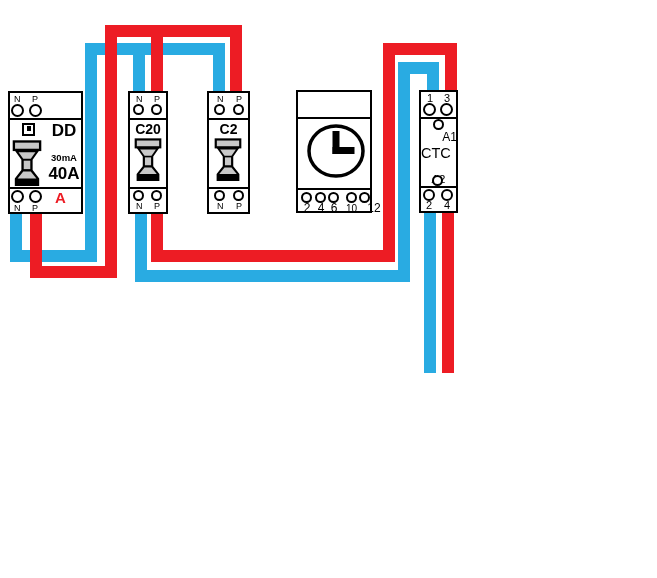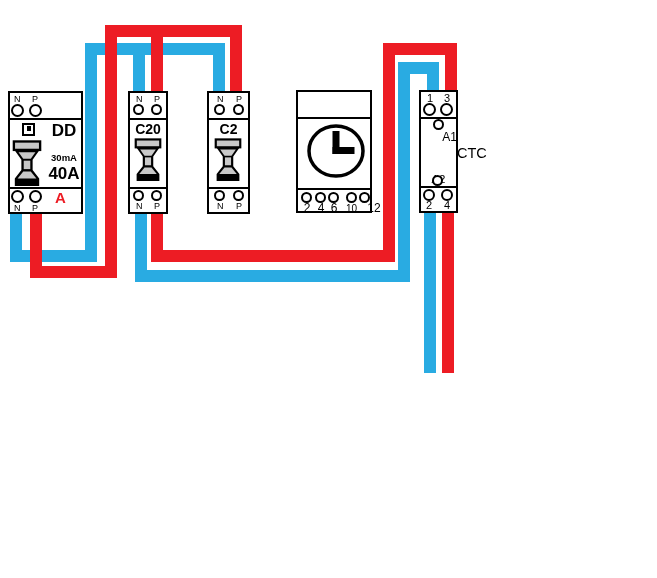--- a/index.html
+++ b/index.html
@@ -157,21 +157,21 @@
   <div class="device" style="left:419px;top:90px;width:39px;height:123px;">
     <div class="sect divided" style="height:27px;">
       <span class="num" style="left:6px;top:1px;">1</span>
       <span class="num" style="left:23px;top:1px;">3</span>
       <span class="circ" style="left:2px;top:11px;width:13px;height:13px;"></span>
       <span class="circ" style="left:19px;top:11px;width:13px;height:13px;"></span>
     </div>
     <div class="sect divided" style="height:69px;">
       <span class="circ" style="left:12px;top:0px;width:11px;height:11px;"></span>
       <span class="abs ctext" style="left:0;top:11px;width:57px;font-size:12px;">A1</span>
-      <span class="abs ctext" style="left:0;top:26px;width:18px;font-size:14.5px;padding-left:36px;">CTC</span>
+      <span class="abs ctext" style="left:0;top:26px;width:18px;font-size:14.5px;">CTC</span>
       <span class="abs ctext" style="left:0;top:44px;width:35px;font-size:11.5px;margin-top:10px;">A2</span>
       <span class="circ" style="left:11px;top:56px;width:11px;height:11px;"></span>
     </div>
     <div class="sect" style="height:23px;">
       <span class="circ" style="left:2px;top:1px;width:12px;height:12px;"></span>
       <span class="circ" style="left:20px;top:1px;width:12px;height:12px;"></span>
       <span class="num" style="left:5px;top:12px;">2</span>
       <span class="num" style="left:23px;top:12px;">4</span>
     </div>
   </div>

